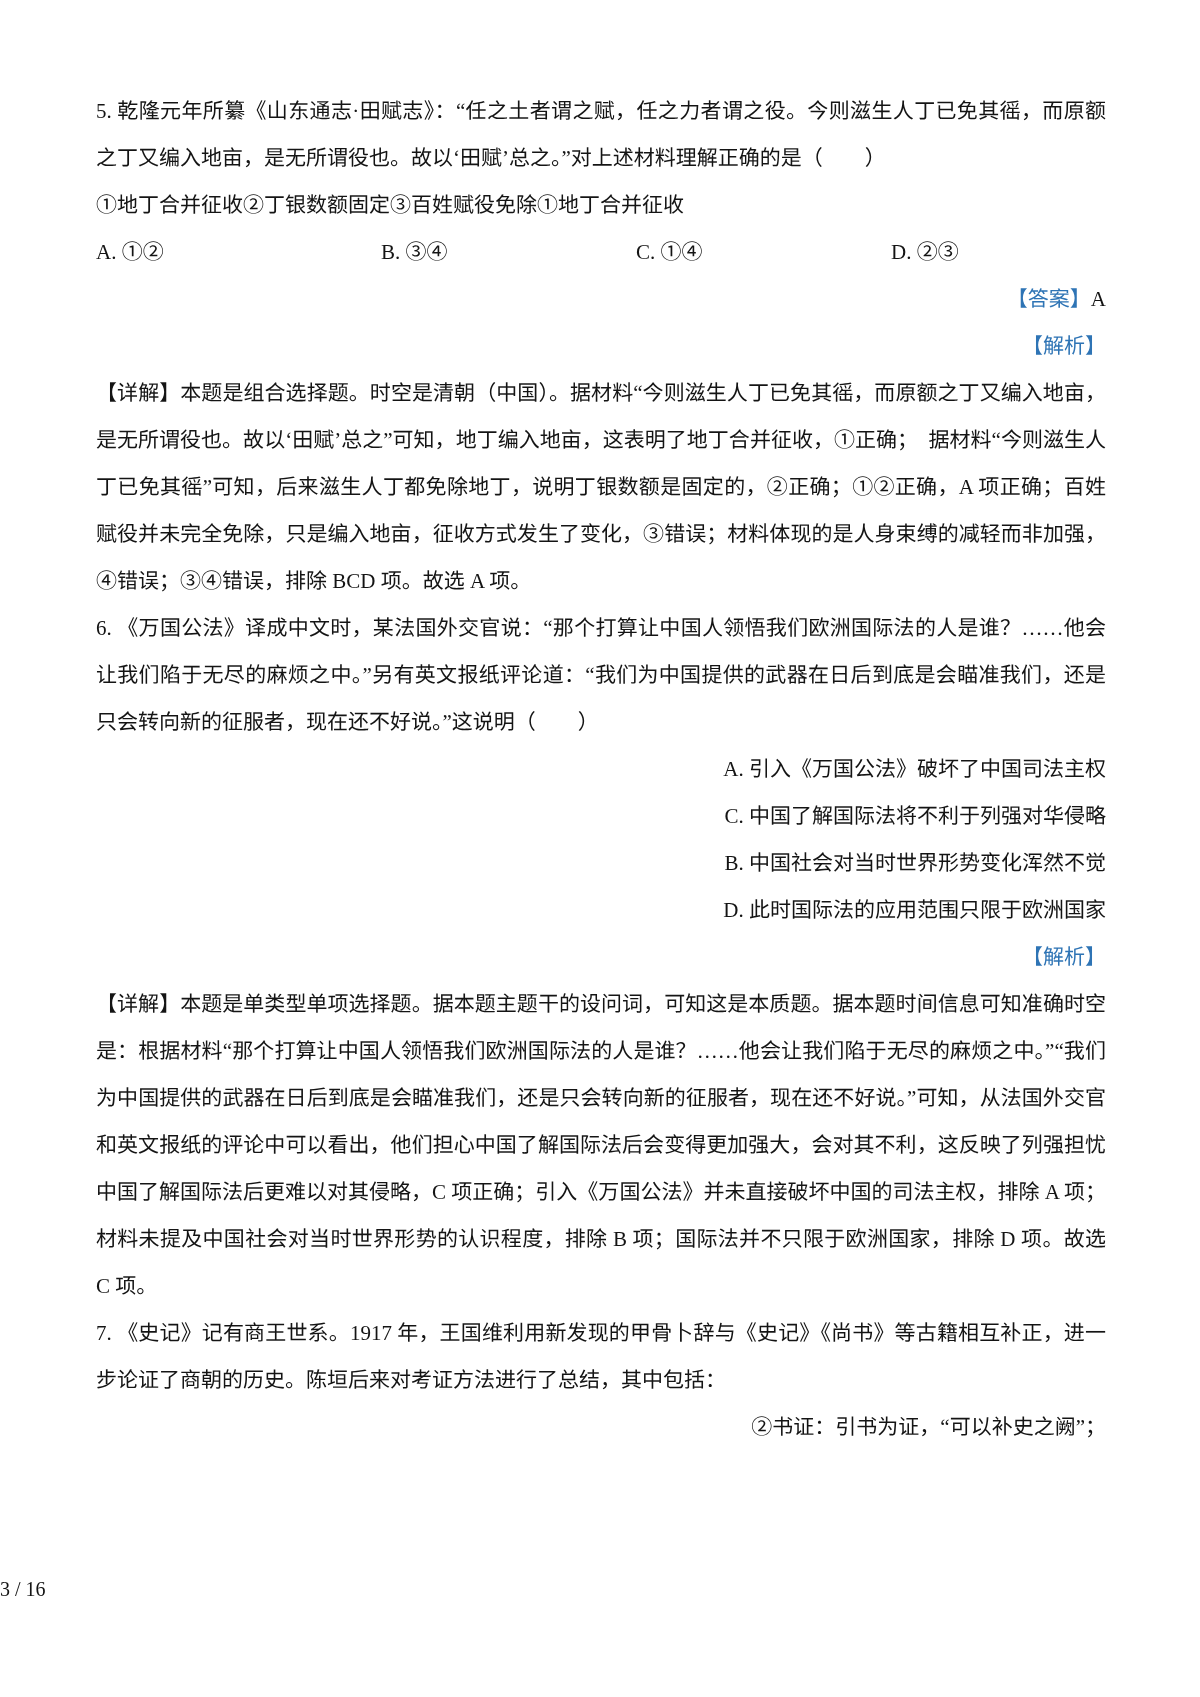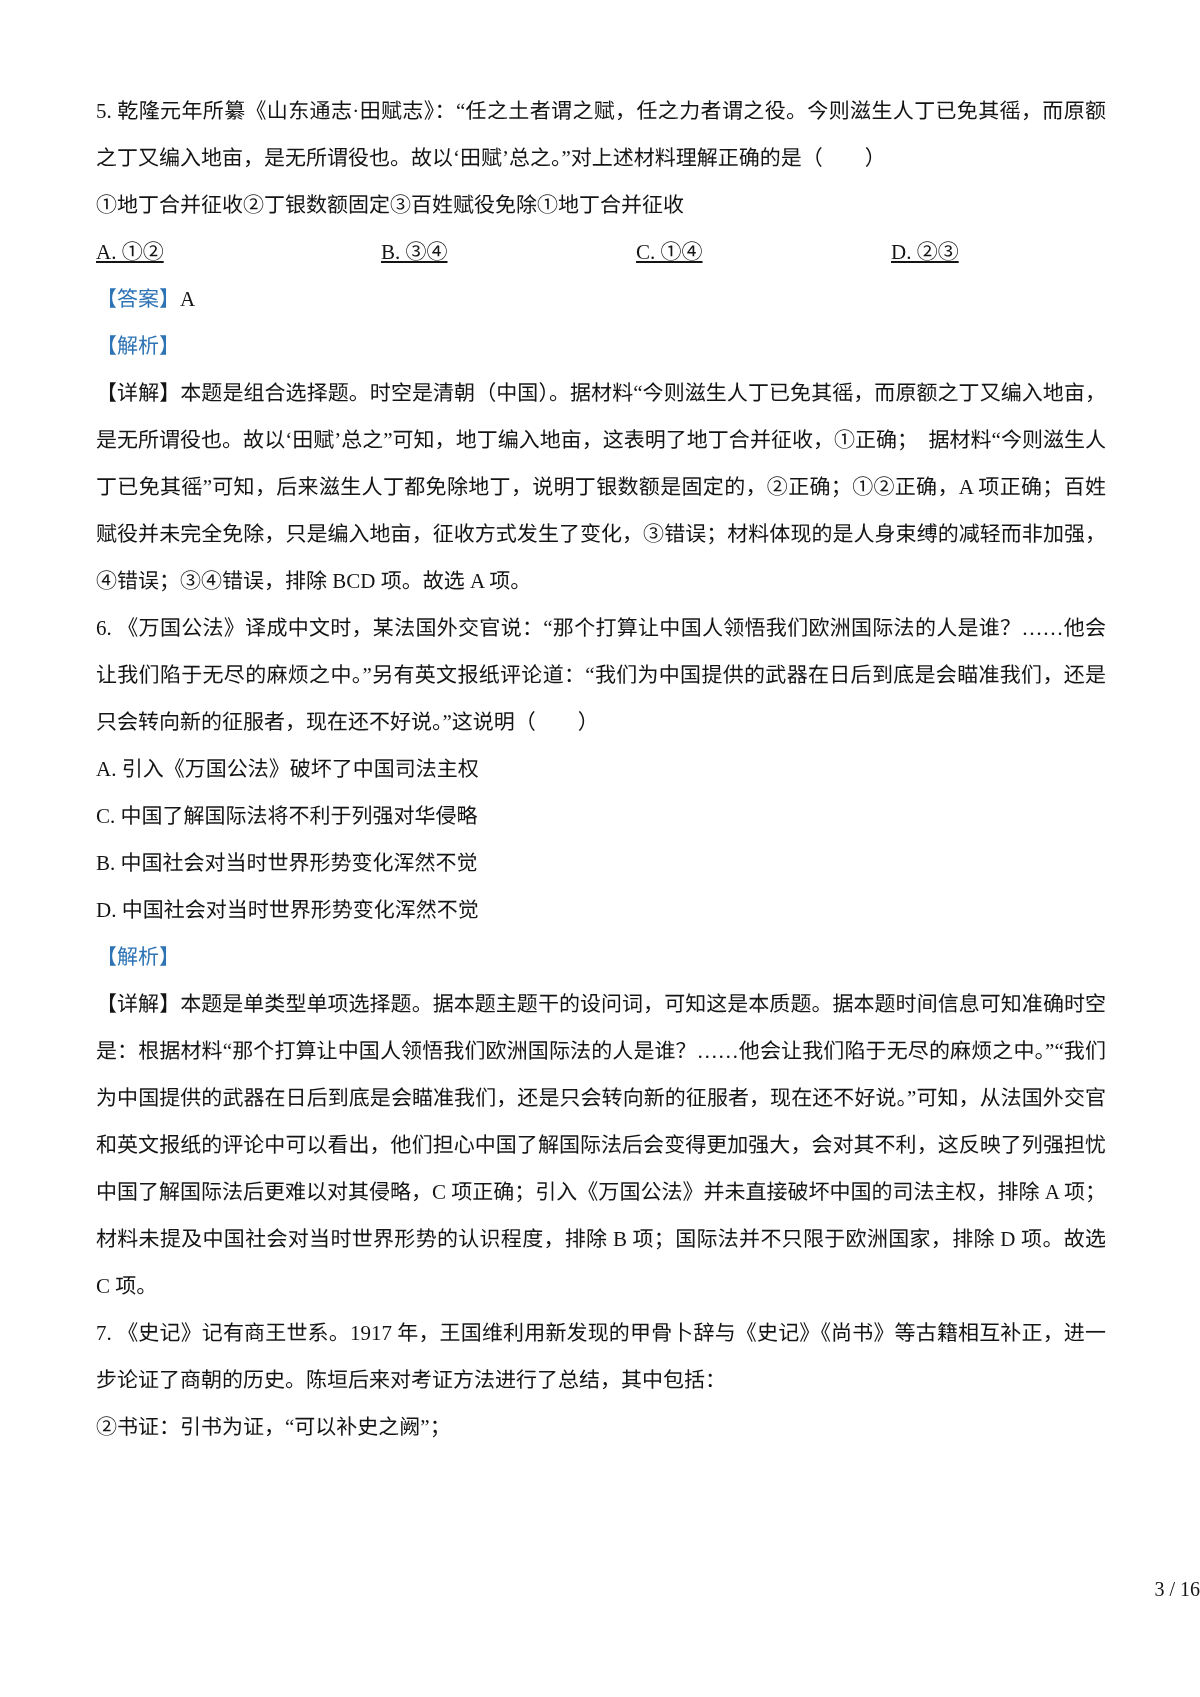--- a/index.html
+++ b/index.html
@@ -20,37 +20,36 @@
     left: 96px;
     right: 94px;
     top: 88px;
     font-size: 21px;
     line-height: 47px;
   }
   .para {
     text-align: justify;
     text-justify: inter-ideograph;
   }
-  .line { text-align: left; }
+  .line { text-align: right; }
   .row-statements {
     display: flex;
     white-space: nowrap;
   }
   .row-options {
     display: grid;
     grid-template-columns: 285px 255px 255px 1fr;
-    text-decoration: underline;
   }
   .label-blue { color: #2E74B5; }
   .footer {
     position: absolute;
     left: 0;
     right: 0;
     top: 1578px;
-    text-align: right;
+    text-align: left;
     font-size: 20px;
     color: #141414;
   }
 </style>
 </head>
 <body>
 
 <div class="page">
   <div class="content">
 
@@ -74,21 +73,21 @@
       <span class="label-blue">【解析】</span>
     </p>
     <p class="para">
       <span>【详解】</span><span>本题是组合选择题。时空是清朝（中国）。据材料“今则滋生人丁已免其徭，而原额之丁又编入地亩，是无所谓役也。故以‘田赋’总之”可知，地丁编入地亩，这表明了地丁合并征收，①正确；　据材料“今则滋生人丁已免其徭”可知，后来滋生人丁都免除地丁，说明丁银数额是固定的，②正确；①②正确，A 项正确；百姓赋役并未完全免除，只是编入地亩，征收方式发生了变化，③错误；材料体现的是人身束缚的减轻而非加强，④错误；③④错误，排除 BCD 项。故选 A 项。</span>
     </p>
 
     <p class="para">6. 《万国公法》译成中文时，某法国外交官说：“那个打算让中国人领悟我们欧洲国际法的人是谁？……他会让我们陷于无尽的麻烦之中。”另有英文报纸评论道：“我们为中国提供的武器在日后到底是会瞄准我们，还是只会转向新的征服者，现在还不好说。”这说明（　　）</p>
     <p class="line">A. 引入《万国公法》破坏了中国司法主权</p>
     <p class="line">C. 中国了解国际法将不利于列强对华侵略</p>
     <p class="line">B. 中国社会对当时世界形势变化浑然不觉</p>
-    <p class="line">D. 中国社会对当时世界形势变化浑然不觉</p>
+    <p class="line">D. 此时国际法的应用范围只限于欧洲国家</p>
     <p class="line">
       <span class="label-blue">【解析】</span>
     </p>
     <p class="para">
       <span>【详解】</span><span>本题是单类型单项选择题。据本题主题干的设问词，可知这是本质题。据本题时间信息可知准确时空是：根据材料“那个打算让中国人领悟我们欧洲国际法的人是谁？……他会让我们陷于无尽的麻烦之中。”“我们为中国提供的武器在日后到底是会瞄准我们，还是只会转向新的征服者，现在还不好说。”可知，从法国外交官和英文报纸的评论中可以看出，他们担心中国了解国际法后会变得更加强大，会对其不利，这反映了列强担忧中国了解国际法后更难以对其侵略，C 项正确；引入《万国公法》并未直接破坏中国的司法主权，排除 A 项；材料未提及中国社会对当时世界形势的认识程度，排除 B 项；国际法并不只限于欧洲国家，排除 D 项。故选 C 项。</span>
     </p>
 
     <p class="para">7. 《史记》记有商王世系。1917 年，王国维利用新发现的甲骨卜辞与《史记》《尚书》等古籍相互补正，进一步论证了商朝的历史。陈垣后来对考证方法进行了总结，其中包括：</p>
     <p class="line">②书证：引书为证，“可以补史之阙”；</p>
 

